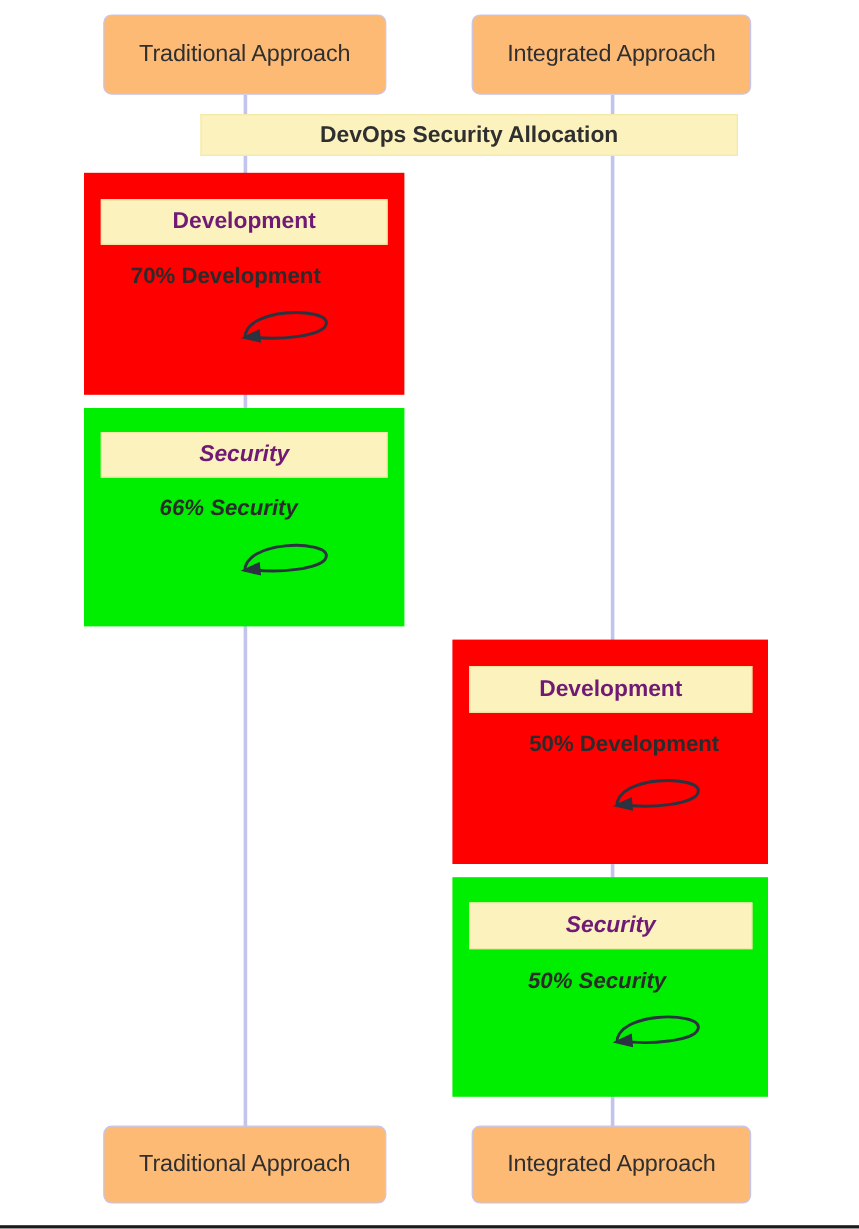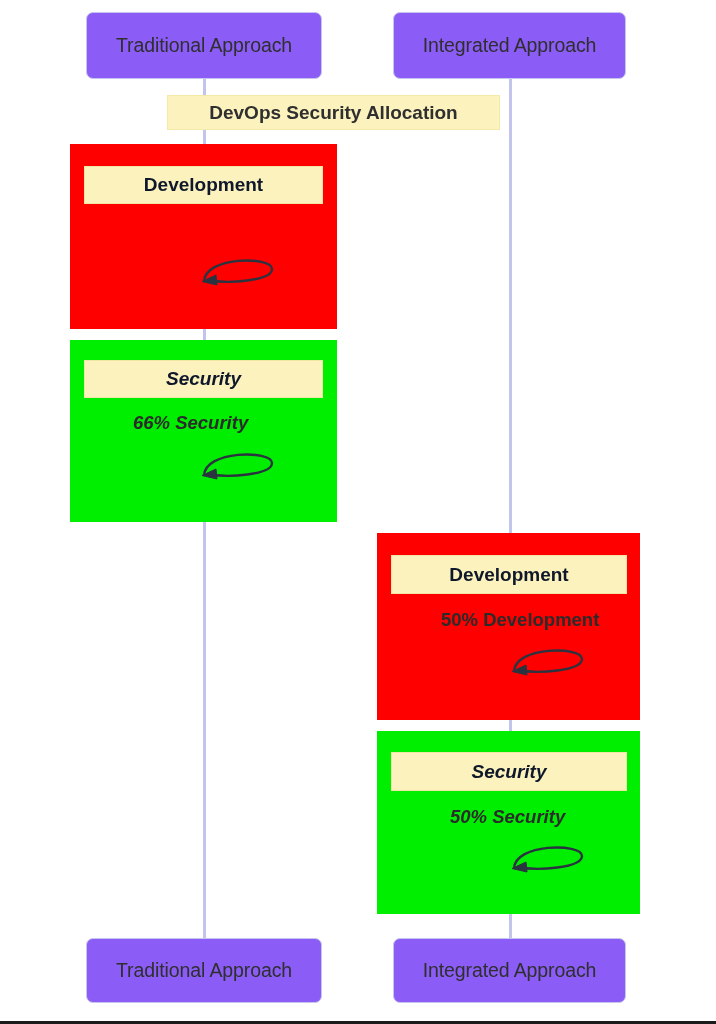--- a/index.html
+++ b/index.html
@@ -35,21 +35,21 @@
     width: 3px;
     background: #c3c4ee;
     top: 79px;
     height: 860px;
   }
 
   
   .participant {
     position: absolute;
     box-sizing: border-box;
-    background: #8b5cf6;
+    background: #fdba74;
     border: 1.5px solid #c5c6ef;
     border-radius: 7px;
     display: flex;
     align-items: center;
     justify-content: center;
     color: #2f2f2f;
     font-size: 19.5px;
     letter-spacing: -0.1px;
     white-space: nowrap;
   }
@@ -79,21 +79,21 @@
 
   
   .block-label {
     position: absolute;
     box-sizing: border-box;
     background: #fbf2bd;
     border: 1px solid #f2e6a4;
     display: flex;
     align-items: center;
     justify-content: center;
-    color: #0f172a;
+    color: #701a75;
     font-size: 19px;
     font-weight: bold;
     white-space: nowrap;
   }
 
   
   .msg-text {
     position: absolute;
     color: #2b2b2b;
     font-size: 18.5px;
@@ -116,27 +116,30 @@
   <div class="lifeline" style="left:203px;"></div>
   <div class="lifeline" style="left:509px;"></div>
 
   <div class="participant" style="left:86px; top:12px; width:236px; height:67px;">
     <span>Traditional Approach</span>
   </div>
   <div class="participant" style="left:393px; top:12px; width:233px; height:67px;">
     <span>Integrated Approach</span>
   </div>
 
-  <div class="note" style="left:167px; top:95px; width:333px; height:35px;">
+  <div class="note" style="left:167px; top:95px; width:448px; height:35px;">
     <span>DevOps Security Allocation</span>
   </div>
 
   <div class="block red" style="left:70px; top:144px; width:267px; height:185px;">
     <div class="block-label" style="left:14px; top:22px; width:239px; height:38px;">
       <span>Development</span>
+    </div>
+    <div class="msg-text" style="left:39px; top:75px;">
+      <span>70% Development</span>
     </div>
     <svg class="selfloop" style="left:128px; top:100px;" width="80" height="45" viewBox="0 0 80 45">
       <path d="M 6 38 C 6 12, 74 12, 74 25 C 74 37, 30 40, 9 36" fill="none" stroke="#2b3340" stroke-width="2.4"></path>
       <path d="M 18 31 L 4 37.5 L 19 41 Z" fill="#2b3340" stroke="#2b3340" stroke-width="1"></path>
     </svg>
   </div>
 
   <div class="block green" style="left:70px; top:340px; width:267px; height:182px;">
     <div class="block-label" style="left:14px; top:20px; width:239px; height:38px;">
       <span>Security</span>
@@ -160,21 +163,21 @@
     <svg class="selfloop" style="left:131px; top:101px;" width="80" height="45" viewBox="0 0 80 45">
       <path d="M 6 38 C 6 12, 74 12, 74 25 C 74 37, 30 40, 9 36" fill="none" stroke="#2b3340" stroke-width="2.4"></path>
       <path d="M 18 31 L 4 37.5 L 19 41 Z" fill="#2b3340" stroke="#2b3340" stroke-width="1"></path>
     </svg>
   </div>
 
   <div class="block green" style="left:377px; top:731px; width:263px; height:183px;">
     <div class="block-label" style="left:14px; top:21px; width:236px; height:39px;">
       <span>Security</span>
     </div>
-    <div class="msg-text" style="left:73px; top:75px;text-align:right;">
+    <div class="msg-text" style="left:63px; top:75px;text-align:right;">
       <span>50% Security</span>
     </div>
     <svg class="selfloop" style="left:131px; top:100px;" width="80" height="45" viewBox="0 0 80 45">
       <path d="M 6 38 C 6 12, 74 12, 74 25 C 74 37, 30 40, 9 36" fill="none" stroke="#2b3340" stroke-width="2.4"></path>
       <path d="M 18 31 L 4 37.5 L 19 41 Z" fill="#2b3340" stroke="#2b3340" stroke-width="1"></path>
     </svg>
   </div>
 
   <div class="participant" style="left:86px; top:938px; width:236px; height:65px;">
     <span>Traditional Approach</span>

